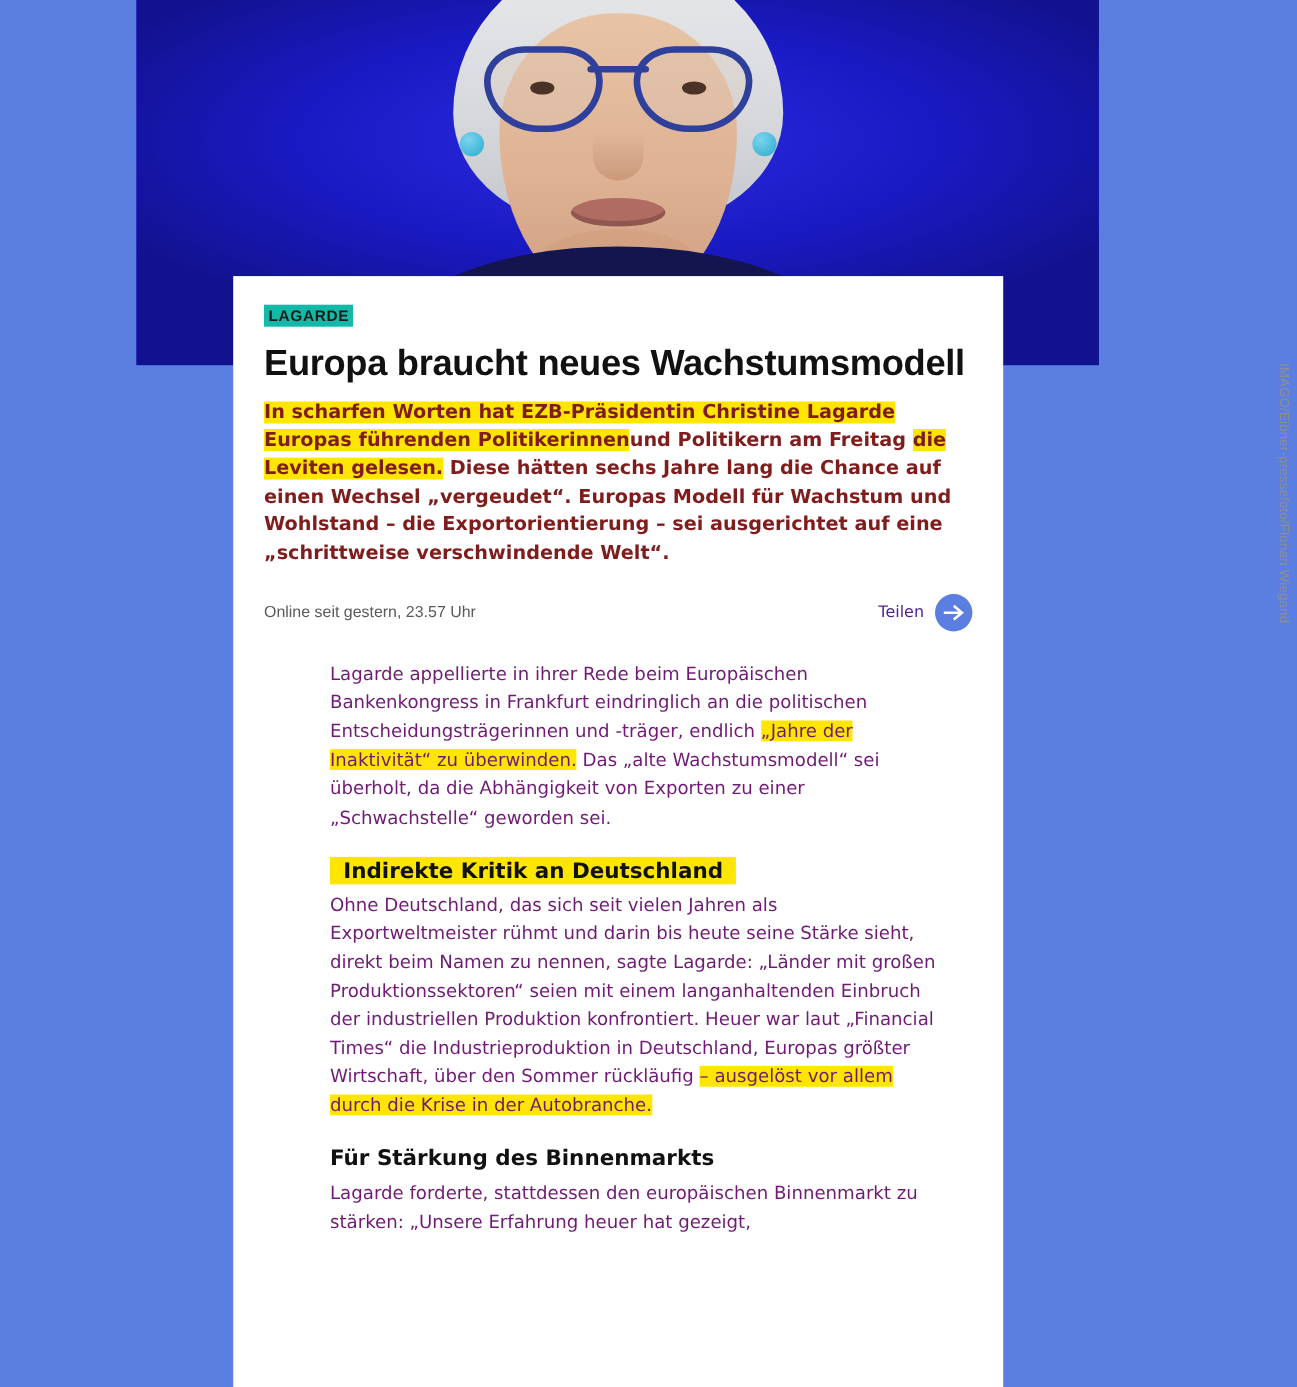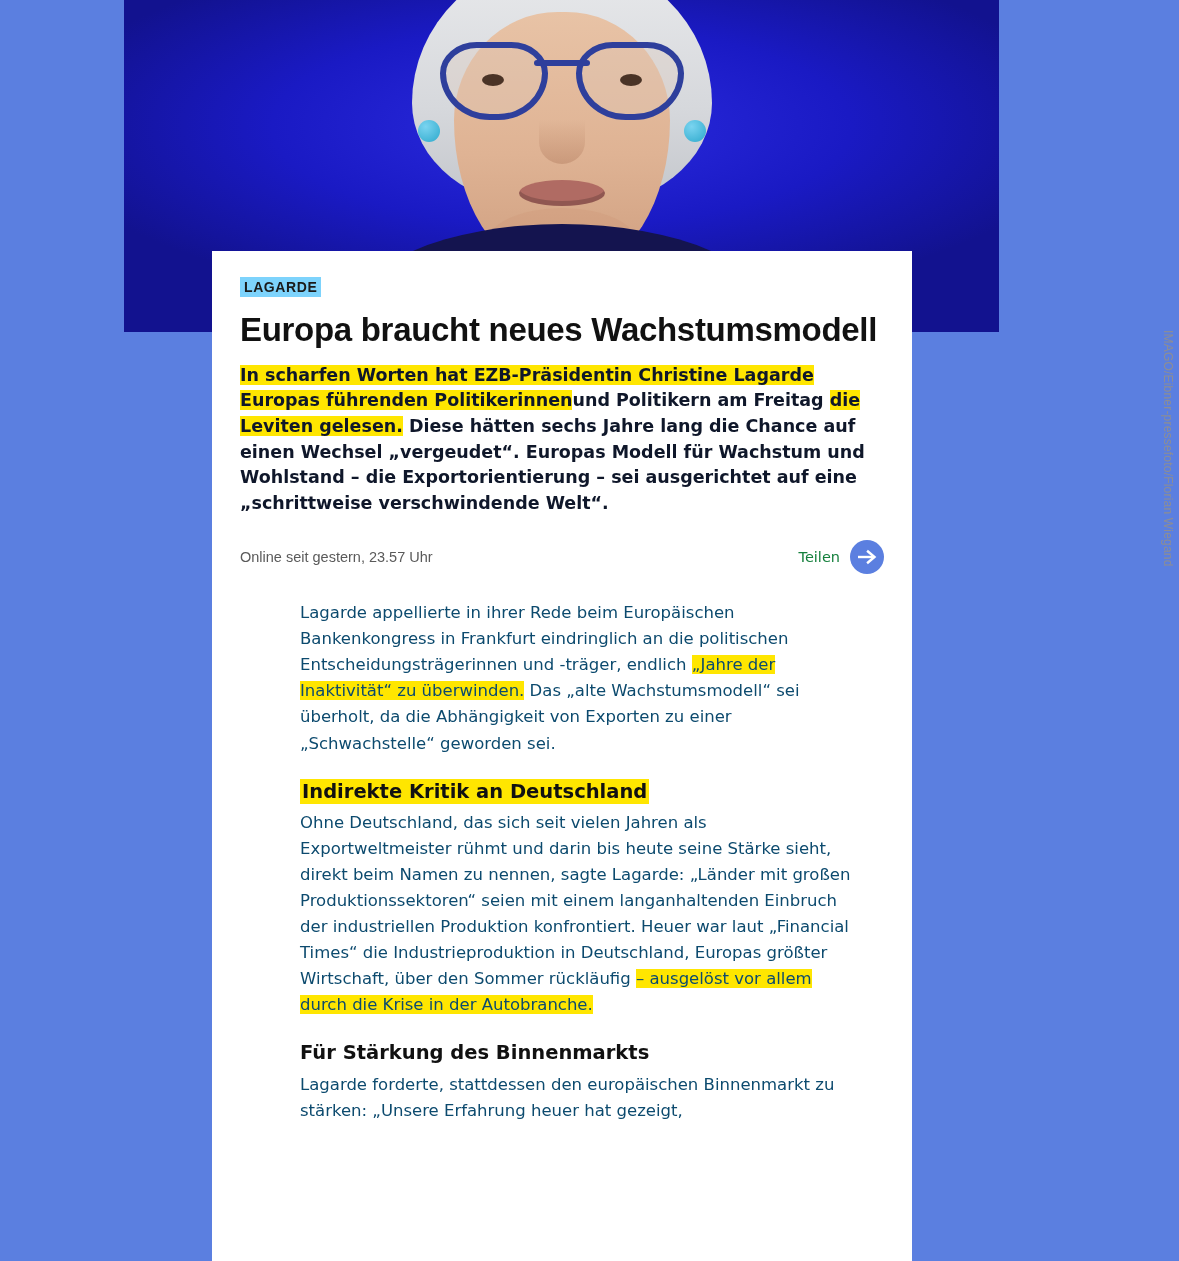--- a/index.html
+++ b/index.html
@@ -182,39 +182,39 @@
     background: #ffffff;
     box-sizing: border-box;
     padding: 20px 28px 0 28px;
   }
   .kicker {
     display: inline-block;
     font-size: 14px;
     font-weight: 700;
     letter-spacing: .6px;
     color: #1a1a1a;
-    background: #7dd3fc;
+    background: #14b8a6;
     padding: 2px 4px;
     margin: 6px 0 6px 0;
   }
   h1.headline {
     font-family: Liberation Sans, sans-serif;
     font-size: 33px;
     line-height: 1.15;
     font-weight: 700;
     color: #111;
     margin: 8px 0 14px 0;
     letter-spacing: -0.3px;
   }
   .lead {
     font-family: "DejaVu Sans", sans-serif;
     font-size: 17.5px;
     line-height: 1.46;
     font-weight: 700;
-    color: #0f172a;
+    color: #7f1d1d;
     margin: 0 0 24px 0;
   }
   mark {
     background: #ffe600;
     color: inherit;
     padding: 0;
   }
   .meta-row {
     display: flex;
     align-items: center;
@@ -226,21 +226,21 @@
     color: #5a5a5a;
     font-family: Liberation Sans, sans-serif;
   }
   .share {
     display: flex;
     align-items: center;
     gap: 10px;
   }
   .share-label {
     font-size: 14.5px;
-    color: #15803d;
+    color: #4c1d95;
     font-family: "DejaVu Sans", sans-serif;
   }
   .share-btn {
     width: 34px;
     height: 34px;
     border-radius: 50%;
     background: #5b7fe0;
     display: flex;
     align-items: center;
     justify-content: center;
@@ -248,32 +248,32 @@
   }
   .body-col {
     padding-left: 60px;
     padding-right: 28px;
     padding-bottom: 16px;
   }
   .body-col p {
     font-family: "DejaVu Sans", sans-serif;
     font-size: 16.5px;
     line-height: 1.58;
-    color: #0c4a6e;
+    color: #701a75;
     margin: 0 0 22px 0;
   }
   .body-col h2 {
     font-family: "DejaVu Sans", sans-serif;
     font-size: 19.5px;
     line-height: 1.3;
     font-weight: 700;
     color: #111;
     margin: 4px 0 6px 0;
   }
-  .body-col h2 mark { padding: 1px 2px; }
+  .body-col h2 mark { padding: 1px 12px; }
   .body-col h2 + p { margin-top: 0; }
 </style>
 </head>
 <body>
 
 <div id="page">
 
   <div class="hero">
     <div class="hero-bg"></div>
     <div class="portrait">

